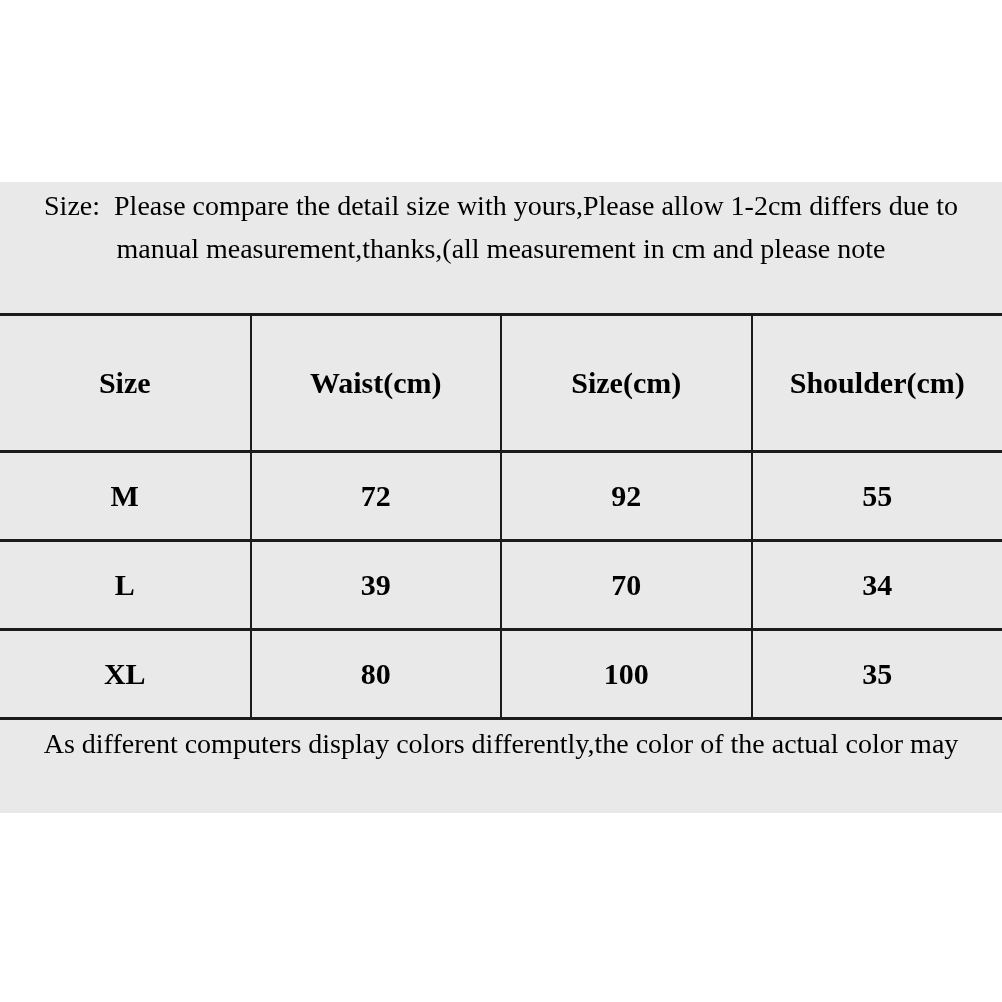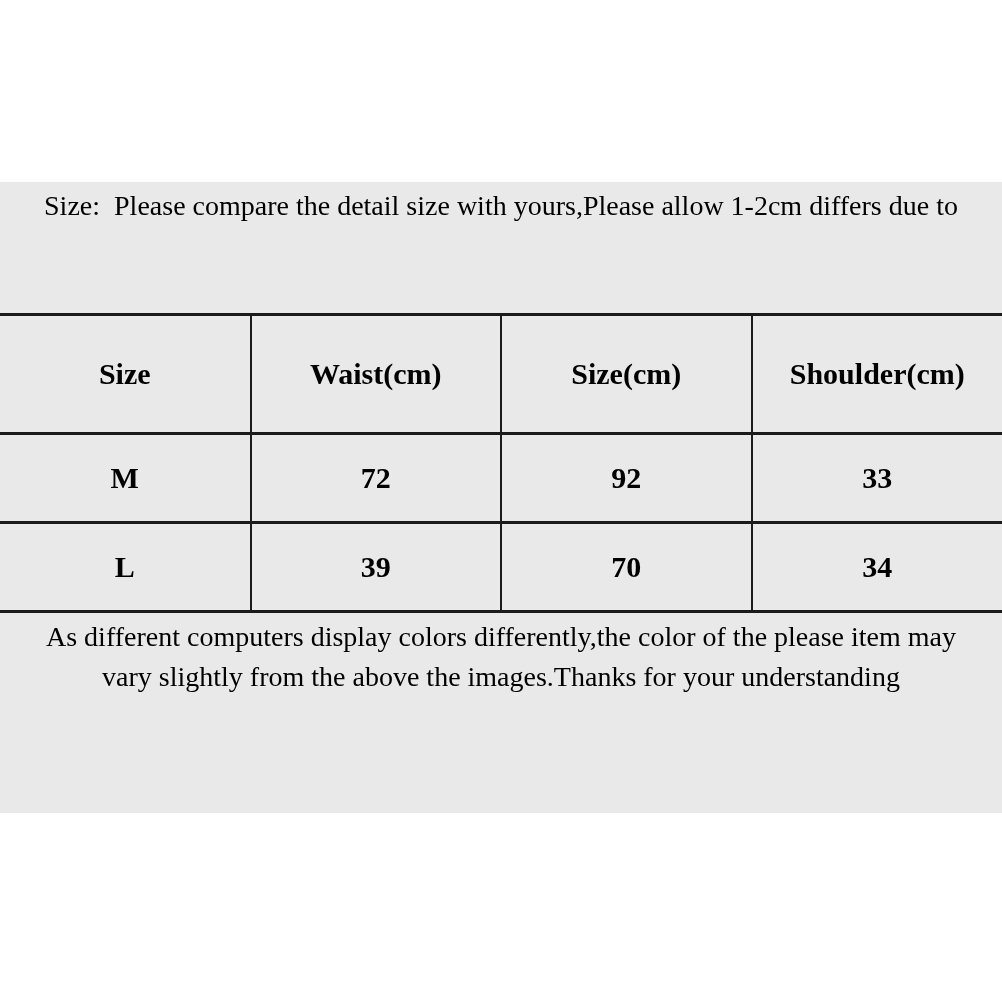--- a/index.html
+++ b/index.html
@@ -48,65 +48,71 @@
     padding: 0;
     text-align: center;
     vertical-align: middle;
     font-weight: bold;
     font-size: 30px;
   }
   .size-table th:first-child,
   .size-table td:first-child { border-left: none; }
   .size-table th:last-child,
   .size-table td:last-child { border-right: none; }
-  .size-table thead tr { height: 119px; }
+  .size-table thead tr { height: 137px; }
   .size-table tbody tr { height: 89px; }
   .disclaimer {
     box-sizing: border-box;
     padding-top: 4px;
   }
   .disclaimer .line {
     text-align: center;
     font-size: 28px;
     line-height: 40px;
     white-space: nowrap;
   }
 </style>
 </head>
 <body>
 
 <div class="panel">
 
   <div class="notice">
     <div class="line">Size:&nbsp; Please compare the detail size with yours,Please allow 1-2cm differs due to</div>
+    <div class="line">manual measurement,thanks,(all measurement in cm and please note</div>
   </div>
 
   <table class="size-table">
     <thead>
       <tr>
         <th>Size</th>
         <th>Waist(cm)</th>
         <th>Size(cm)</th>
         <th>Shoulder(cm)</th>
       </tr>
     </thead>
     <tbody>
       <tr class="row">
         <td>M</td>
         <td>72</td>
         <td>92</td>
-        <td>33</td>
+        <td>55</td>
       </tr>
       <tr class="row">
         <td>L</td>
         <td>39</td>
         <td>70</td>
         <td>34</td>
       </tr>
+      <tr class="row">
+        <td>XL</td>
+        <td>80</td>
+        <td>100</td>
+        <td>35</td>
+      </tr>
     </tbody>
   </table>
 
   <div class="disclaimer">
-    <div class="line">As different computers display colors differently,the color of the please item may</div>
-    <div class="line">vary slightly from the above the images.Thanks for your understanding</div>
+    <div class="line">As different computers display colors differently,the color of the actual color may</div>
   </div>
 
 </div>
 
 </body></html>

